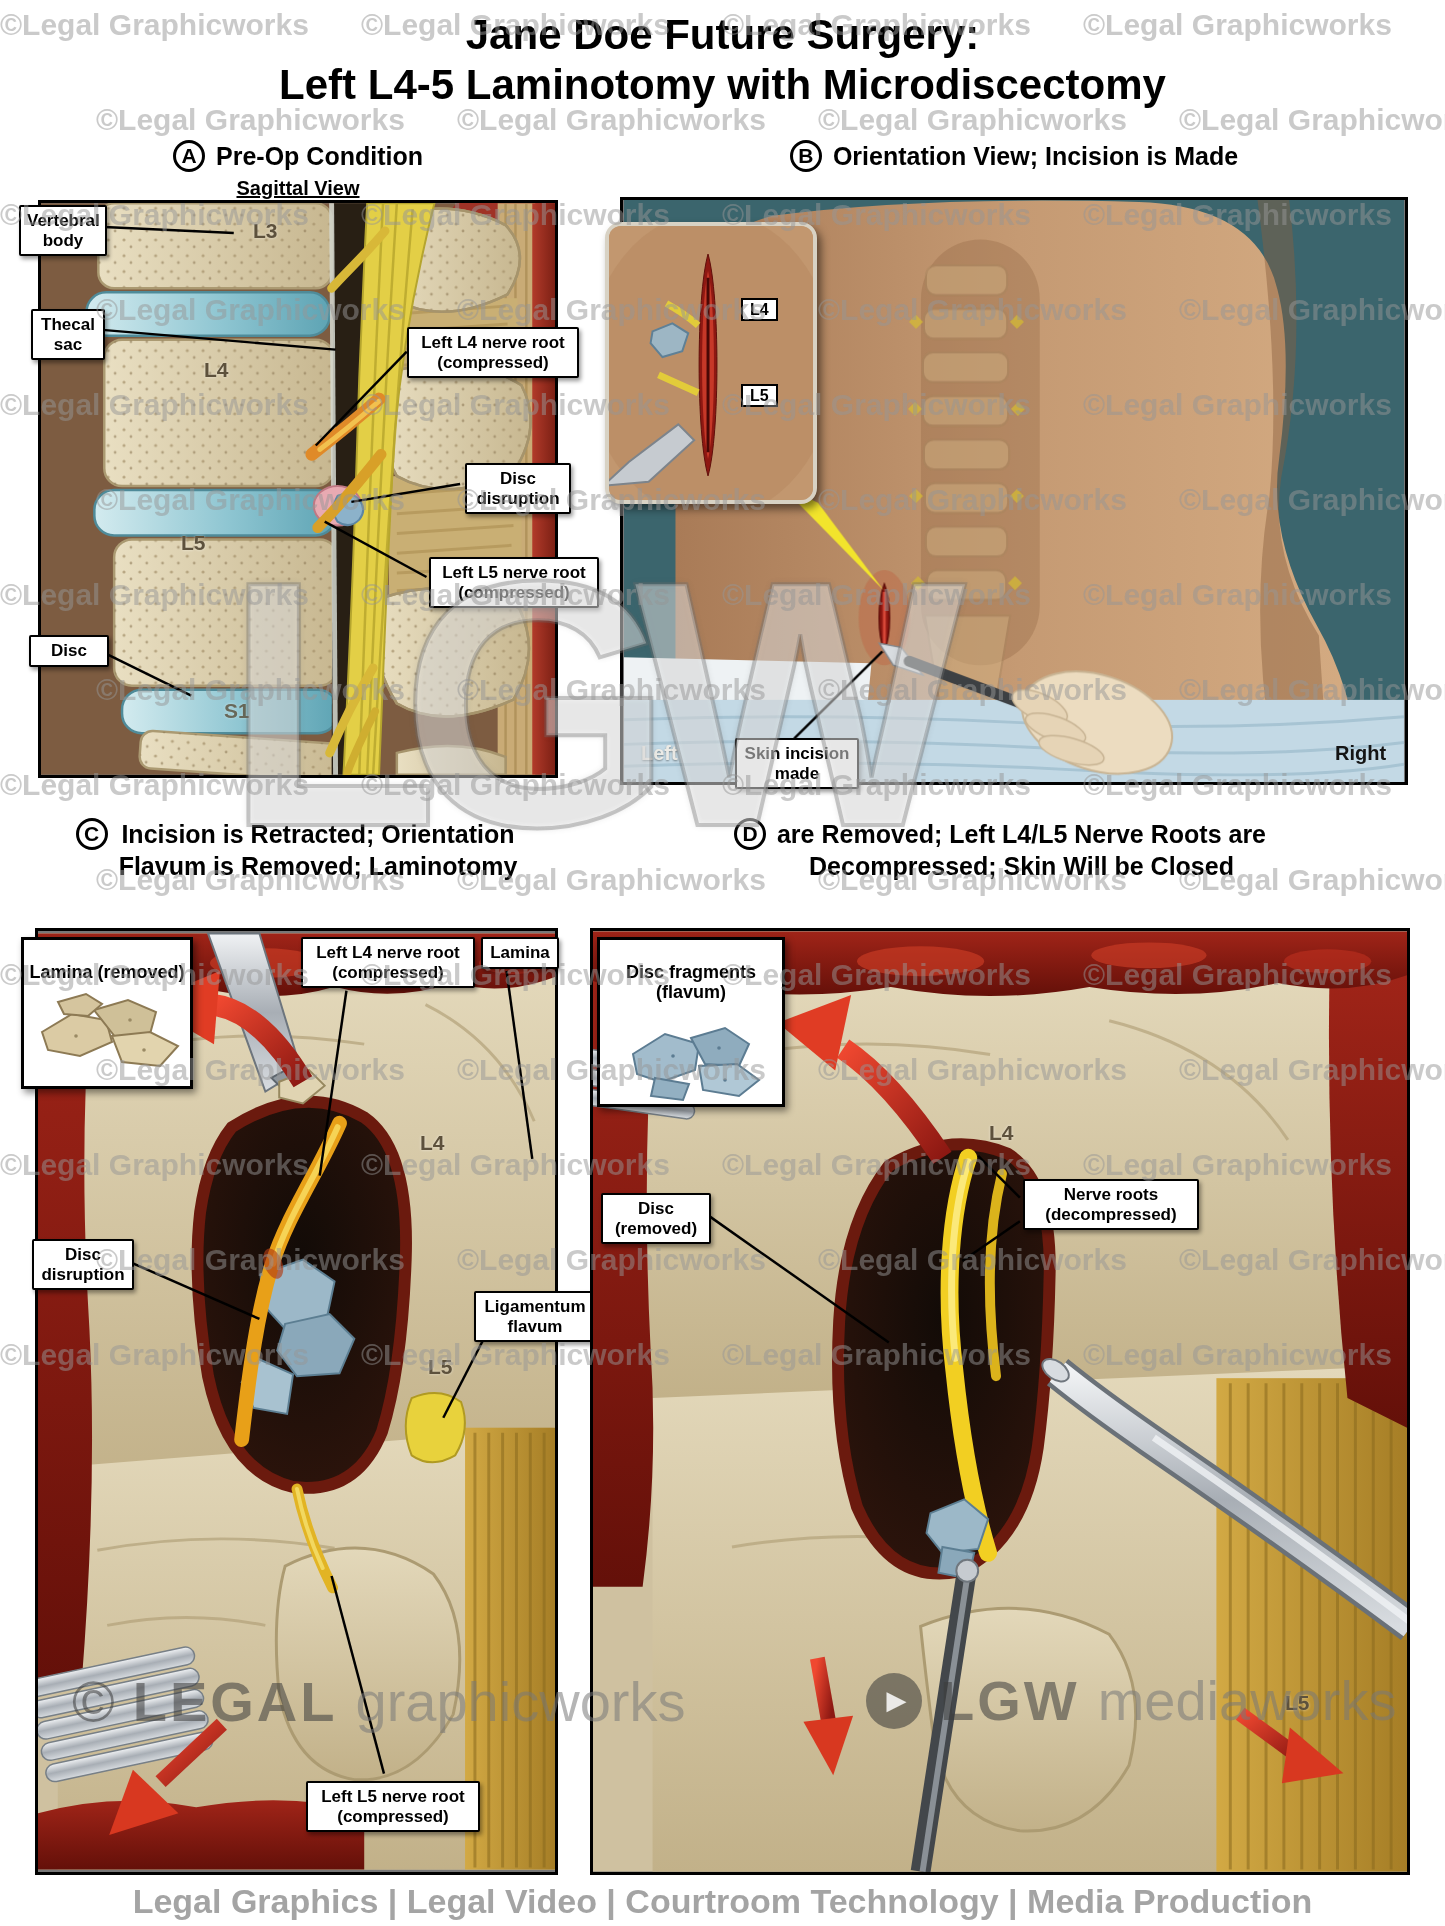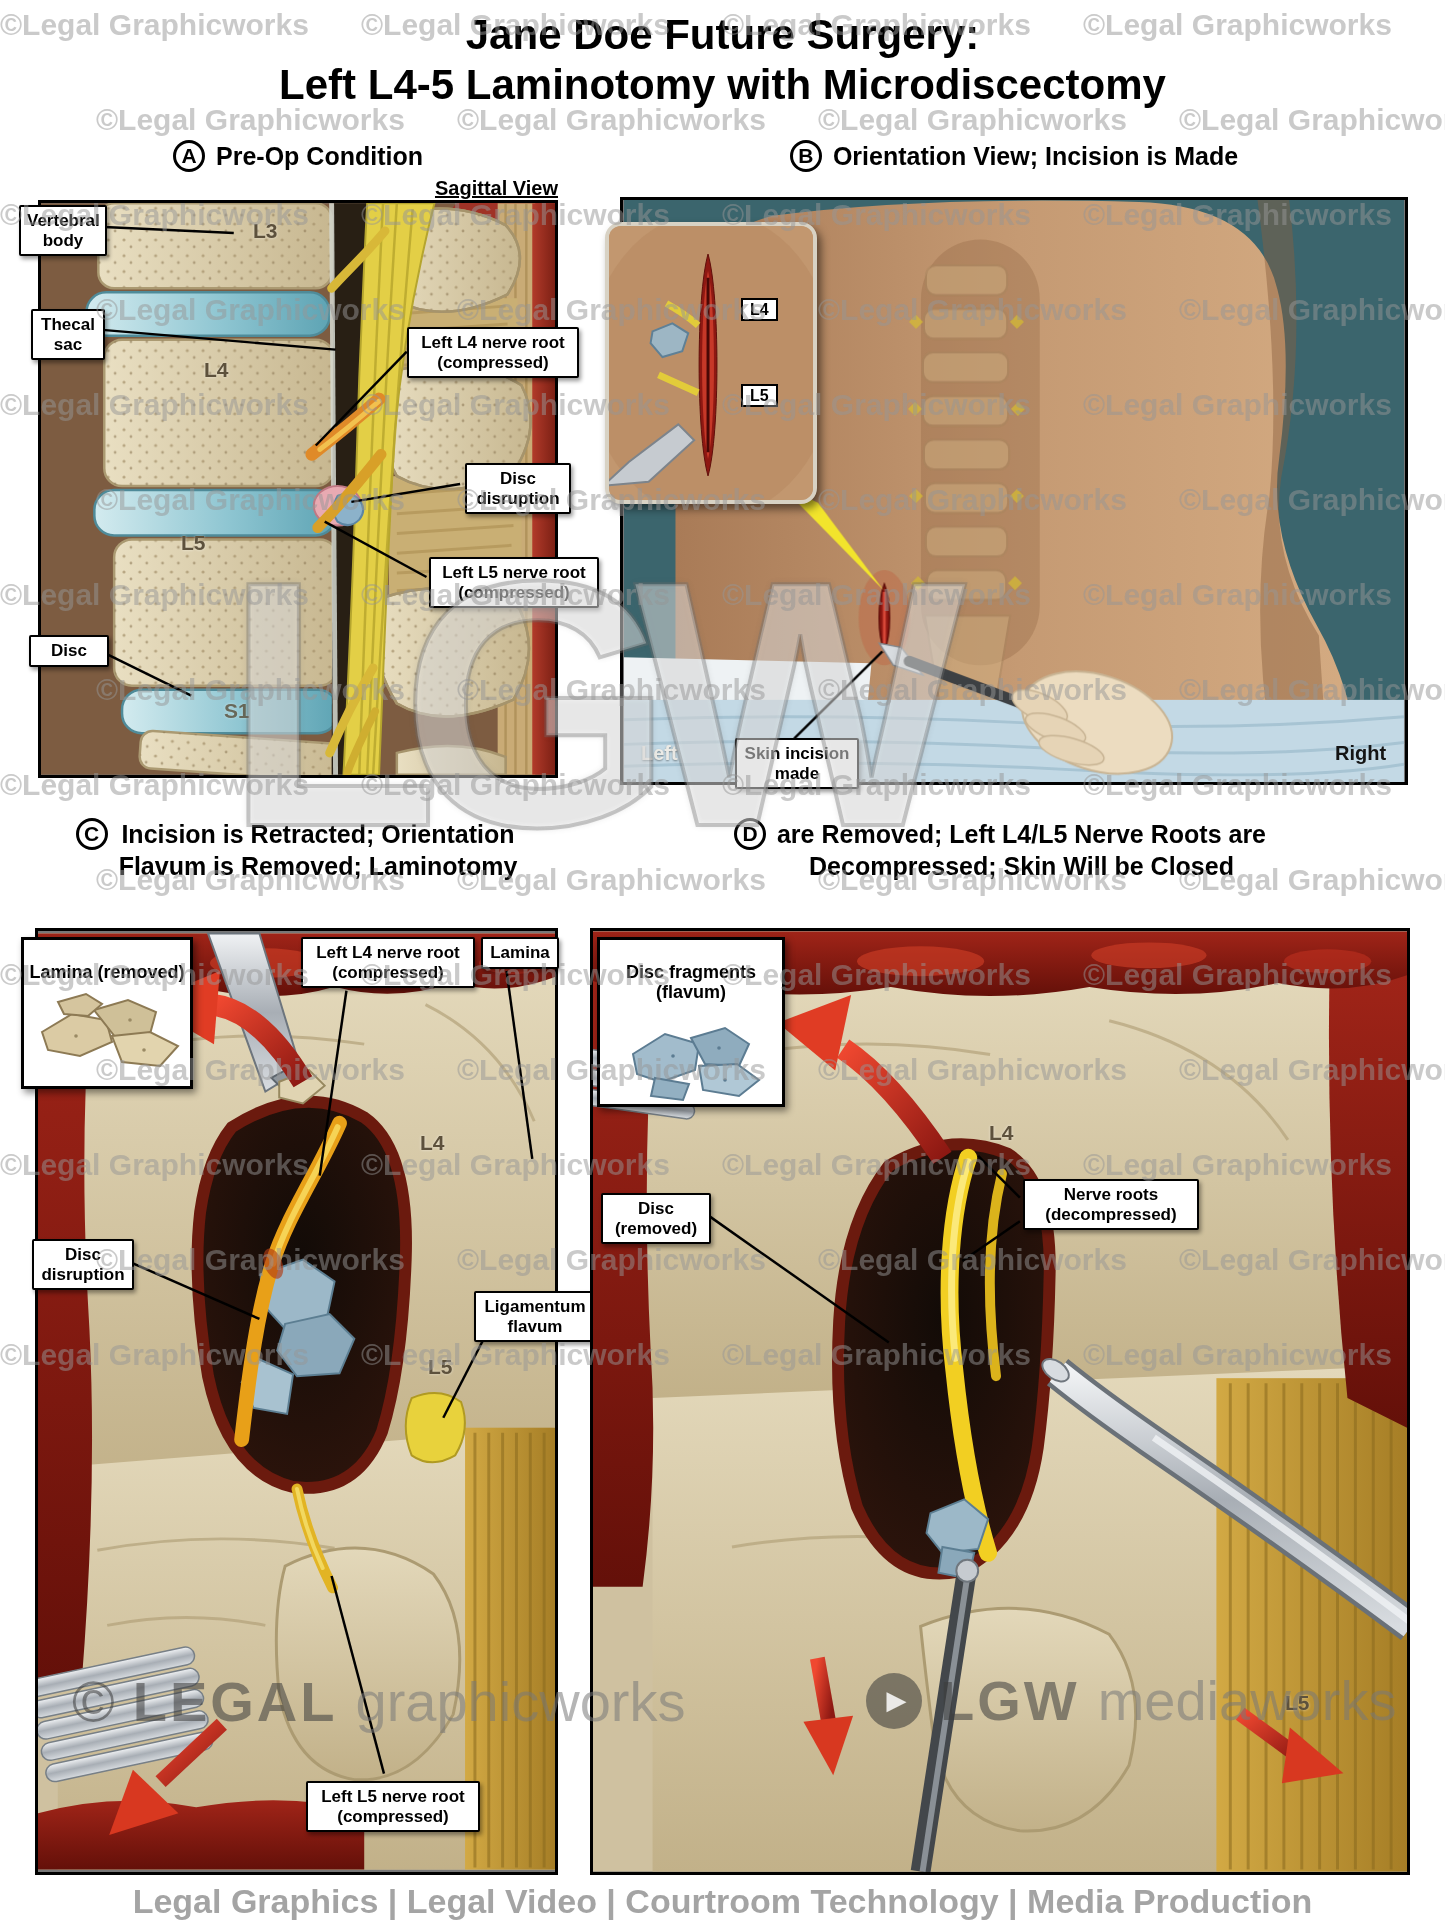--- a/index.html
+++ b/index.html
@@ -4,21 +4,21 @@
 <style>
   *{margin:0;padding:0;box-sizing:border-box}
   html,body{background:#9a9a9a}
   body{font-family:"Liberation Sans",sans-serif}
   .page{position:relative;width:1445px;height:1926px;background:#fff;overflow:hidden;margin:0 auto}
   
   .title{position:absolute;top:10px;left:0;width:100%;text-align:center;font-weight:bold;font-size:42px;line-height:1.2;color:#000;z-index:12}
   .sec-head{position:absolute;z-index:12;display:flex;align-items:flex-start;justify-content:center;font-weight:bold;font-size:25px;color:#000;line-height:1.28}
   .circle{display:inline-flex;align-items:center;justify-content:center;width:32px;height:32px;border:3px solid #000;border-radius:50%;font-size:21px;margin-right:11px;flex:0 0 auto;background:#fff}
   .hl{display:block;text-align:center}
-  .view-label{position:absolute;z-index:12;font-weight:bold;font-size:20px;text-decoration:underline;text-align:right;color:#000}
+  .view-label{position:absolute;z-index:12;font-weight:bold;font-size:20px;text-decoration:underline;text-align:center;color:#000}
   
   .panel{position:absolute;border:3px solid #000000;z-index:5;background:#777}
   .panel svg.art{position:absolute;left:0;top:0;width:100%;height:100%;display:block}
   .callout{position:absolute;z-index:20;background:#fff;border:2px solid #000;border-radius:2px;padding:4px 6px;font-weight:bold;font-size:17px;line-height:1.15;text-align:center;color:#000;box-shadow:2px 3px 4px rgba(0,0,0,.4)}
   .bone-label{position:absolute;z-index:15;font-weight:bold;font-size:21px;color:#5d513c;text-shadow:0 0 3px rgba(255,255,255,.55)}
   .light-label{position:absolute;z-index:15;font-weight:bold;font-size:20px;color:#ecebe6;text-shadow:0 1px 2px rgba(0,0,0,.4)}
   .dark-label{position:absolute;z-index:15;font-weight:bold;font-size:20px;color:#141414}
   .inset-b{position:absolute;left:-18px;top:22px;width:212px;height:282px;border:4px solid #d8d2c4;border-radius:16px;overflow:hidden;box-shadow:4px 5px 9px rgba(0,0,0,.5);z-index:18;background:#c2976f}
   .inset-b svg{display:block;width:100%;height:100%}
   .mini-label{position:absolute;background:#fff;border:2px solid #000;font-weight:bold;font-size:16px;line-height:1.2;padding:0 7px;z-index:6;color:#000}

